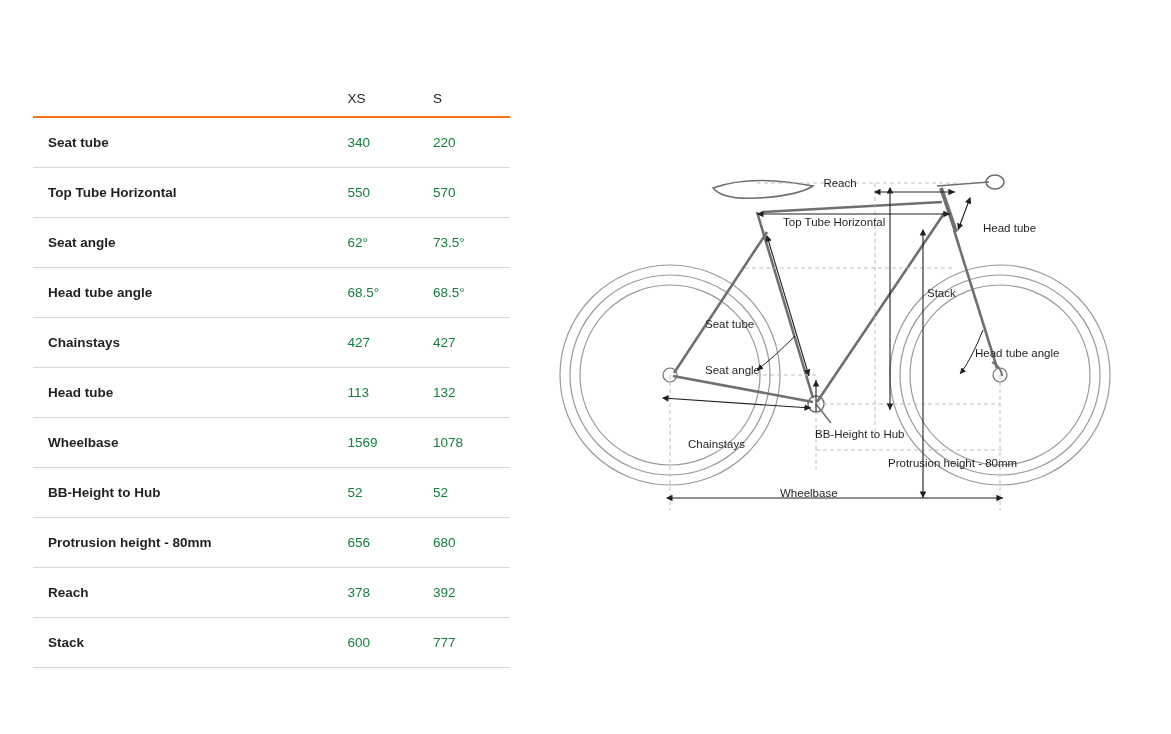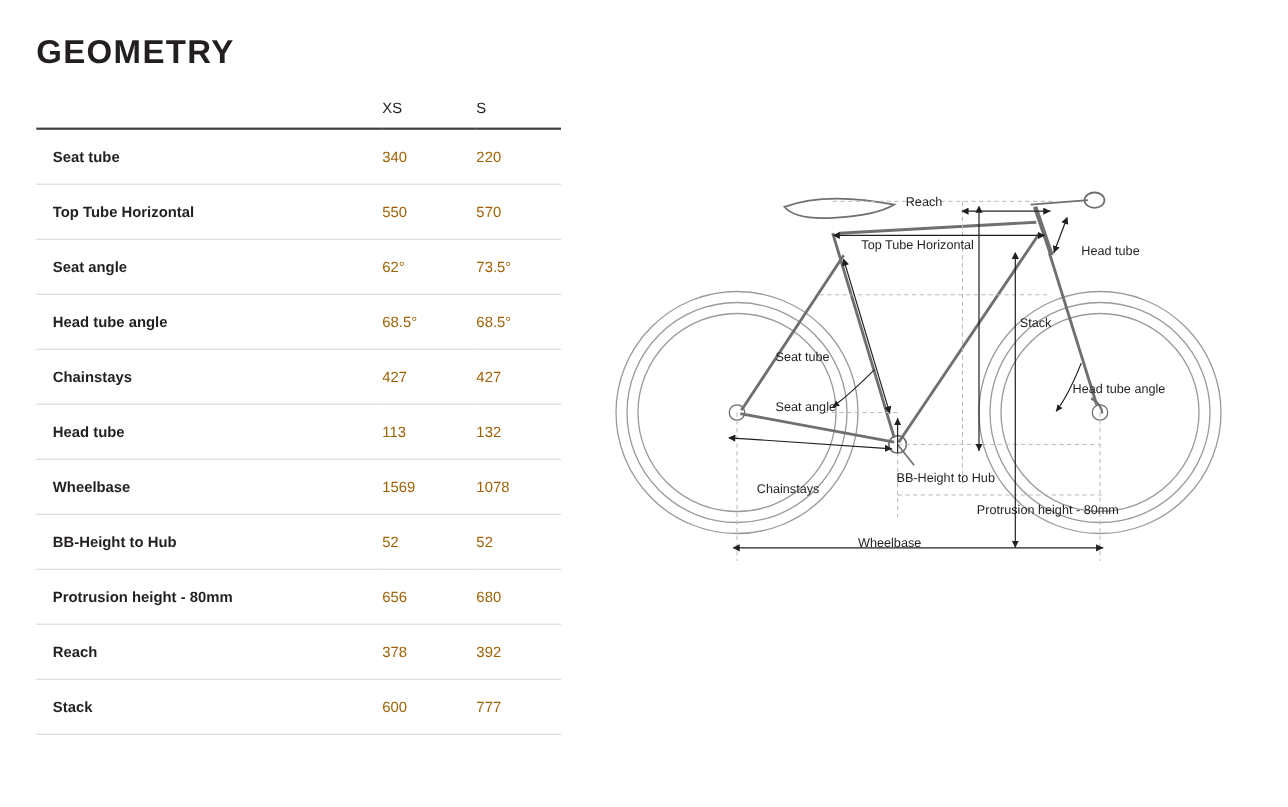--- a/index.html
+++ b/index.html
@@ -37,40 +37,40 @@
     width: 477px;
     border-collapse: collapse;
     font-size: 13.5px;
   }
   #geo-table th {
     font-weight: normal;
     text-align: left;
     padding: 6px 0 10px 0;
     color: #231f20;
     font-size: 13.5px;
-    border-bottom: 2px solid #404040;
+    border-bottom: 2px solid #f97316;
   }
   #geo-table th.c-label { width: 310px; padding-left: 15px; }
   #geo-table th.c-xs { width: 88px; }
   #geo-table th.c-s  { width: 79px; }
   #geo-table td {
     padding: 17px 0 17px 0;
     border-bottom: 1px solid #d8d8d8;
     vertical-align: middle;
   }
   #geo-table td.label {
     font-weight: bold;
     padding-left: 15px;
     font-size: 13.5px;
     color: #231f20;
   }
   #geo-table td.val {
     font-weight: normal;
     font-size: 13.5px;
-    color: #a16207;
+    color: #15803d;
     margin-left: 41px;
   }
   #geo-table tr:last-child td { border-bottom: 1px solid #d8d8d8; }
 
   
   #diagram {
     position: absolute;
     left: 545px;
     top: 140px;
     width: 610px;
@@ -81,21 +81,20 @@
     font-family: "Liberation Sans", sans-serif;
     font-size: 11.5px;
     fill: #231f20;
   }
 </style>
 </head>
 <body>
 
 <div id="page">
 
-  <div id="title">GEOMETRY</div>
 
   <table id="geo-table">
     <thead>
       <tr>
         <th class="c-label"></th>
         <th class="c-xs">XS</th>
         <th class="c-s">S</th>
       </tr>
     </thead>
     <tbody>

